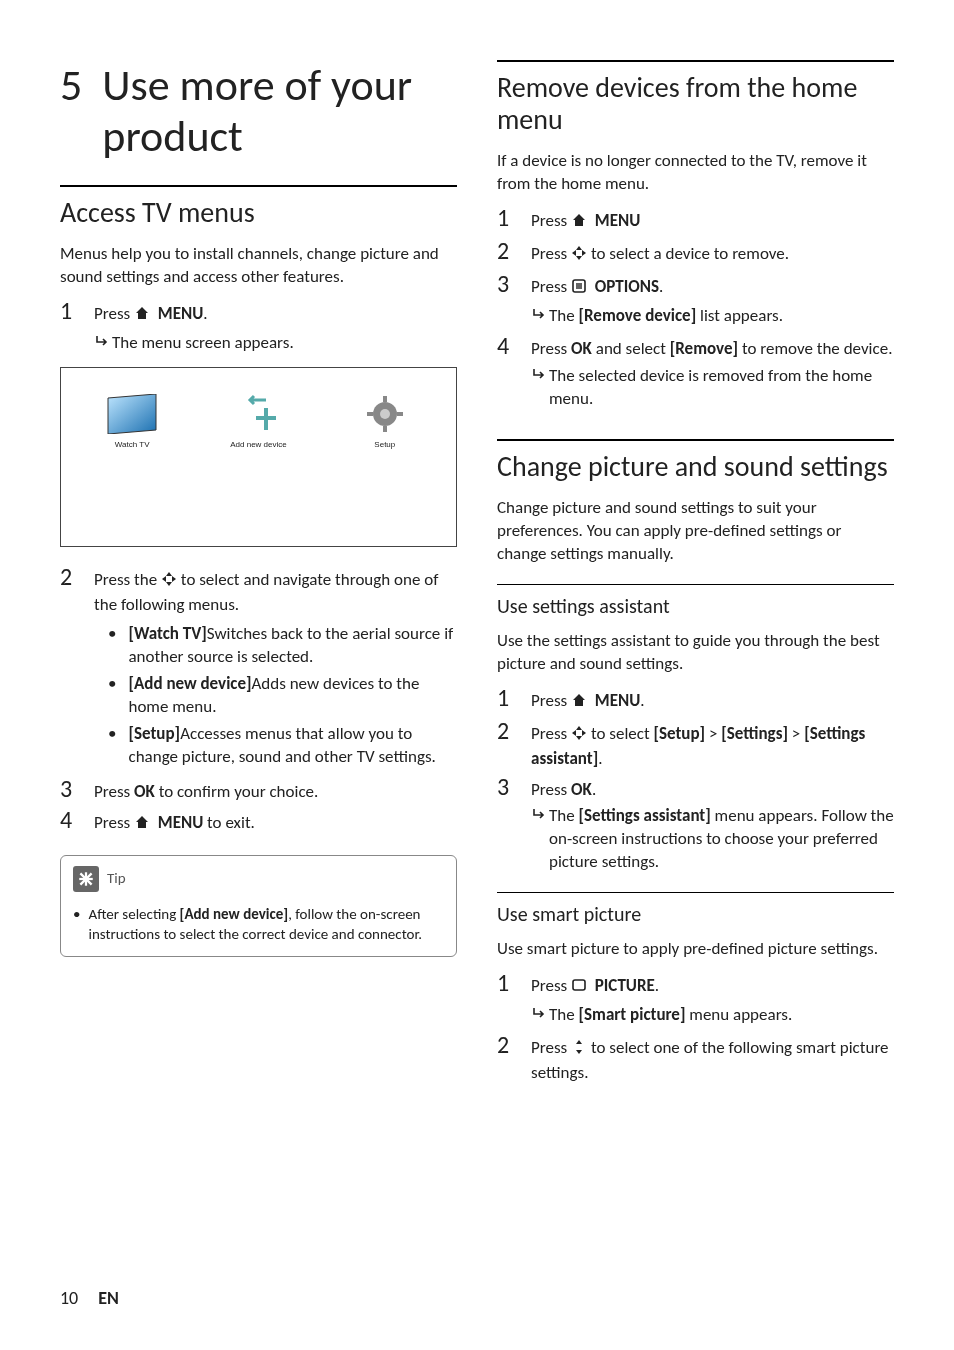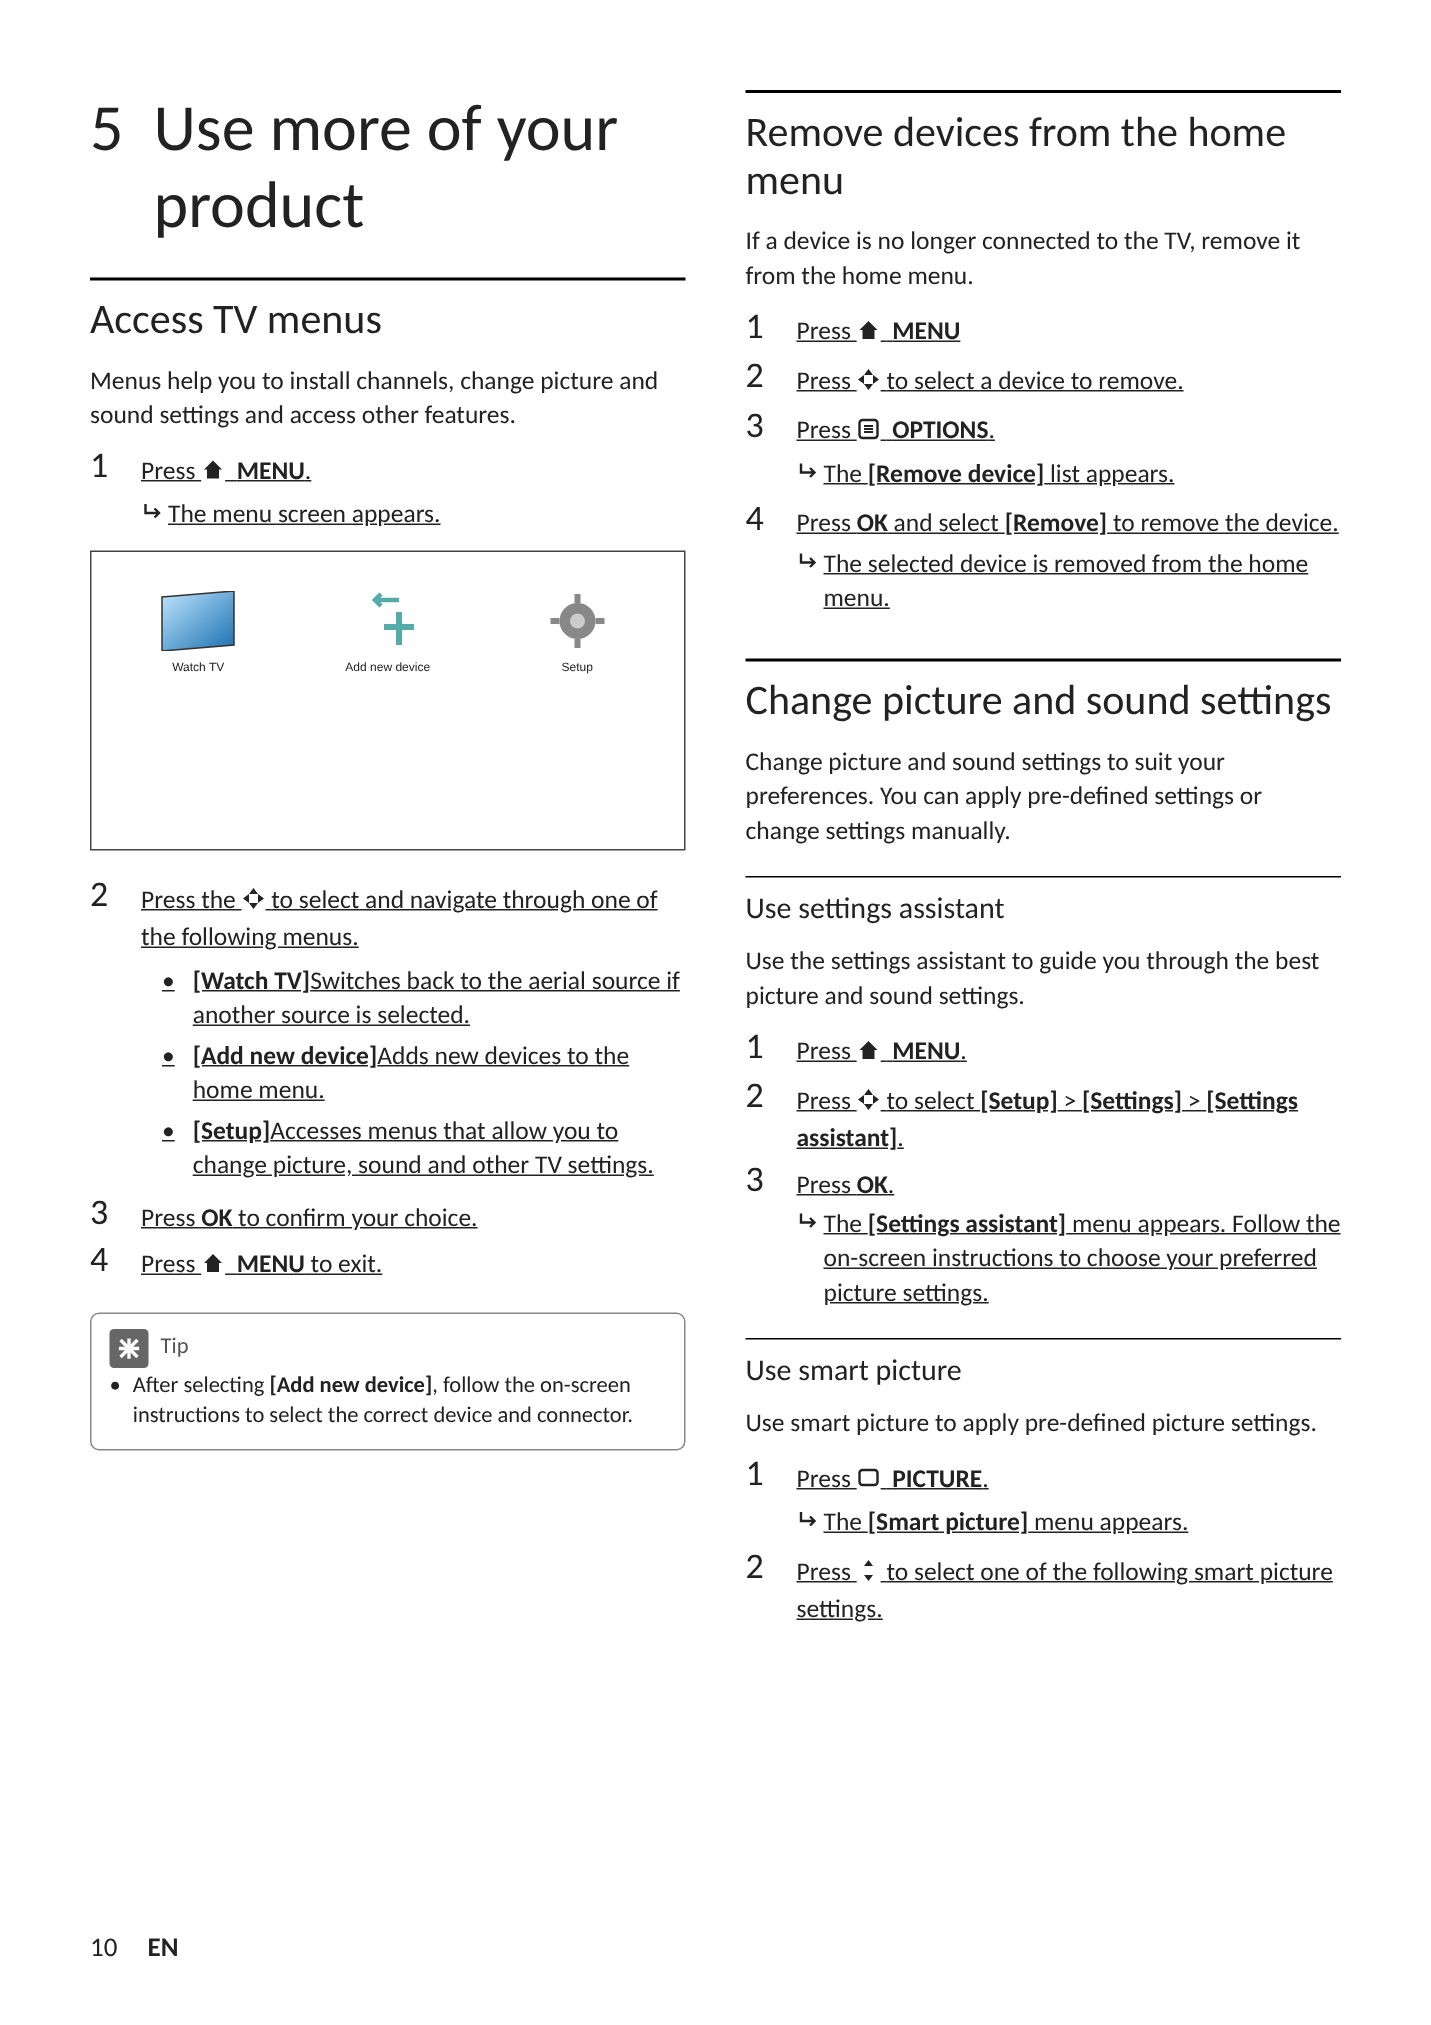--- a/index.html
+++ b/index.html
@@ -41,47 +41,47 @@
   }
   p.body { margin-bottom: 10px; margin-top: 10px; }
   .steps { list-style: none; }
   .steps > li { display: flex; gap: 14px; margin-bottom: 4px; }
   .steps > li > .sn {
     font-size: 24px;
     font-weight: 500;
     line-height: 1;
     min-width: 20px;
   }
-  .steps > li > .sc { flex: 1; padding-top: 4px; text-decoration: underline; }
+  .steps > li > .sc { flex: 1; padding-top: 4px; }
   .sub { display: flex; margin-top: 4px; }
   .sub .arrow-icon { flex: 0 0 18px; padding-top: 2px; }
   .bullets { list-style: none; margin-top: 6px; }
   .bullets > li { display: flex; gap: 12px; margin-bottom: 4px; padding-left: 14px; }
   .bullets > li::before { content: "•"; }
   b, .bold { font-weight: 600; }
   .icon-inline { display: inline-block; vertical-align: -2px; }
   .menu-fig {
     border: 1px solid #444;
     margin: 10px 0 18px;
-    height: 200px;
+    height: 180px;
     display: flex;
     align-items: flex-start;
     justify-content: space-around;
     padding: 24px 8px;
   }
   .menu-item { text-align: center; font-size: 8px; font-family: Arial, sans-serif; }
   .menu-item .mi-icon { width: 60px; height: 44px; margin: 0 auto 4px; display: flex; align-items: center; justify-content: center; }
   .tipbox {
     border: 1px solid #888;
     border-radius: 6px;
     padding: 10px 12px 12px;
     margin-top: 18px;
     font-size: 15px;
   }
-  .tipbox .tiphead { display: flex; align-items: center; gap: 8px; margin-bottom: 2px; color: #555; }
+  .tipbox .tiphead { display: flex; align-items: center; gap: 8px; margin-bottom: 12px; color: #555; }
   .tipbox .tipicon {
     width: 26px; height: 26px; background: #666; border-radius: 3px;
     display: flex; align-items: center; justify-content: center; color: #fff;
   }
   .tipbox ul { list-style: none; }
   .tipbox ul li { display: flex; gap: 8px; }
   .tipbox ul li::before { content: "•"; }
   h3.subsec { font-weight: 400; font-size: 20px; margin-bottom: 8px; }
   .footer {
     position: absolute;

